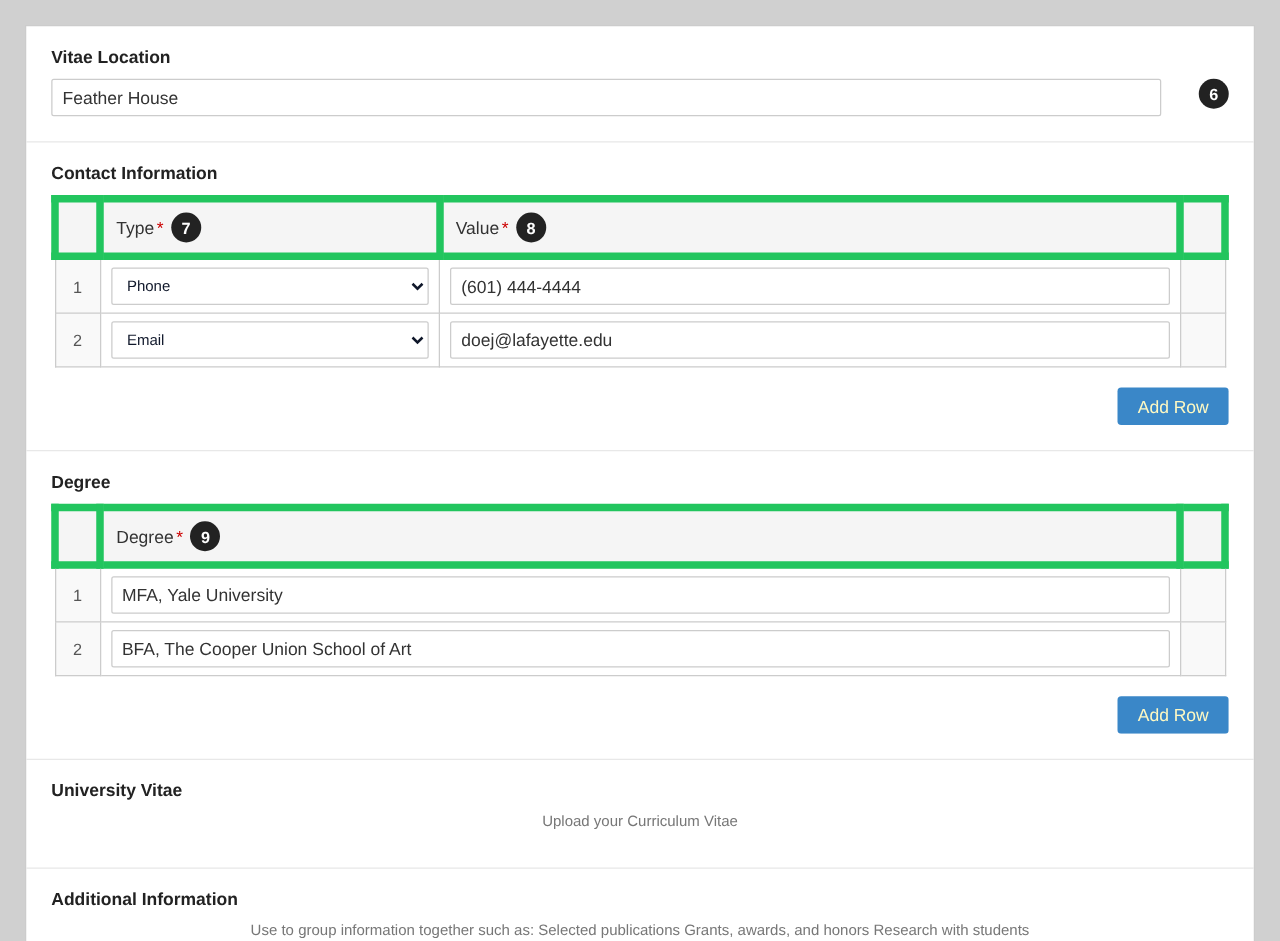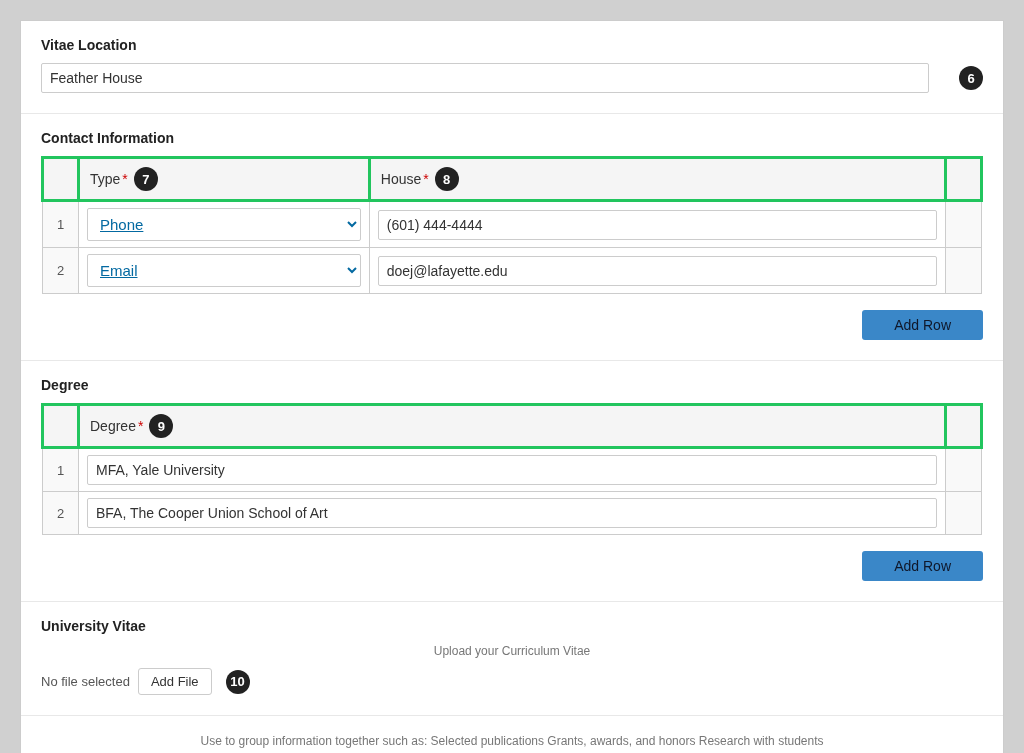--- a/index.html
+++ b/index.html
@@ -51,21 +51,21 @@
     }
     
     .data-table {
       width: 100%;
       border-collapse: collapse;
       border: 1px solid #ccc;
       margin-bottom: 10px;
     }
     .data-table th {
       background: #f5f5f5;
-      border: 3px solid #22c55e;
+      border: 6px solid #22c55e;
       padding: 8px 10px;
       text-align: left;
       font-weight: normal;
       font-size: 14px;
       color: #333;
     }
     .data-table td {
       border: 1px solid #ccc;
       padding: 6px 8px;
       vertical-align: middle;
@@ -79,26 +79,25 @@
     }
     .data-table td.action-col {
       width: 36px;
       background: #f9f9f9;
     }
     .select-input {
       width: 100%;
       padding: 6px 8px;
       border: 1px solid #ccc;
       border-radius: 2px;
-      font-size: 15px;
-      color: #0369a1;
+      font-size: 12px;
+      color: #0f172a;
       background: #fff;
       appearance: auto;
       outline: none;
-      text-decoration: underline;
     }
     .required-star {
       color: #cc0000;
       margin-left: 2px;
     }
     .step-badge {
       display: inline-flex;
       align-items: center;
       justify-content: center;
       width: 24px;
@@ -106,23 +105,23 @@
       background: #222;
       color: #fff;
       border-radius: 50%;
       font-size: 13px;
       font-weight: bold;
       margin-left: 6px;
       vertical-align: middle;
     }
     .add-row-btn {
       background: #3a87c8;
-      color: #0f172a;
+      color: #fef9c3;
       border: none;
-      padding: 7px 32px;
+      padding: 7px 16px;
       border-radius: 3px;
       font-size: 14px;
       cursor: pointer;
       float: right;
     }
     .btn-row {
       overflow: hidden;
       padding-top: 6px;
     }
     .file-section {
@@ -149,42 +148,42 @@
       align-items: center;
     }
   </style>
 </head>
 <body>
 
 <div class="main-container">
 
   <div class="section">
     <div class="section-title">Vitae Location</div>
-    <div style="display:flex; align-items:center;gap:24px;">
+    <div style="display:flex; gap:24px;">
       <input type="text" class="text-input" style="flex: 1 1 0%;" value="Feather House">
       <span class="step-badge">6</span>
     </div>
   </div>
 
   <div class="section">
     <div class="section-title">Contact Information</div>
     <table class="data-table">
       <thead>
         <tr>
           <th style="width:36px;"></th>
           <th>
             <span class="th-label">
               <span>Type</span>
               <span class="required-star">*</span>
               <span class="step-badge">7</span>
             </span>
           </th>
           <th>
             <span class="th-label">
-              <span>House</span>
+              <span>Value</span>
               <span class="required-star">*</span>
               <span class="step-badge">8</span>
             </span>
           </th>
           <th style="width:36px;"></th>
         </tr>
       </thead>
       <tbody id="contact-tbody">
 
       <tr>
@@ -237,25 +236,21 @@
         </tbody>
     </table>
     <div class="btn-row">
       <button class="add-row-btn">Add Row</button>
     </div>
   </div>
 
   <div class="section">
     <div class="section-title">University Vitae</div>
     <div class="section-subtitle">Upload your Curriculum Vitae</div>
-    <div class="file-section">
-      <span class="no-file-text">No file selected</span>
-      <button class="add-file-btn">Add File</button>
-      <span class="step-badge">10</span>
-    </div>
-  </div>
-
-  <div class="section">
+  </div>
+
+  <div class="section">
+    <div class="section-title">Additional Information</div>
     <div class="section-subtitle">Use to group information together such as: Selected publications Grants, awards, and honors Research with students</div>
 
   </div>
 
 </div>
 
 </body></html>

